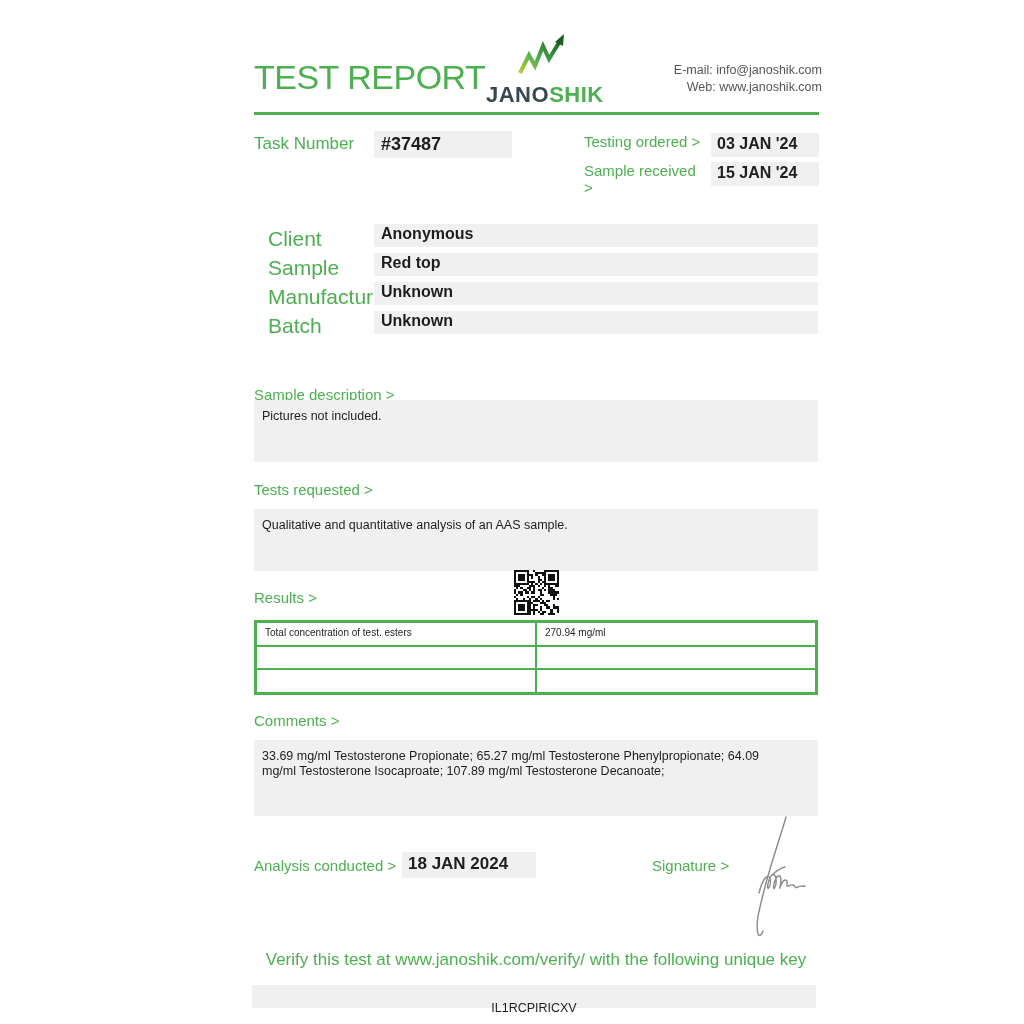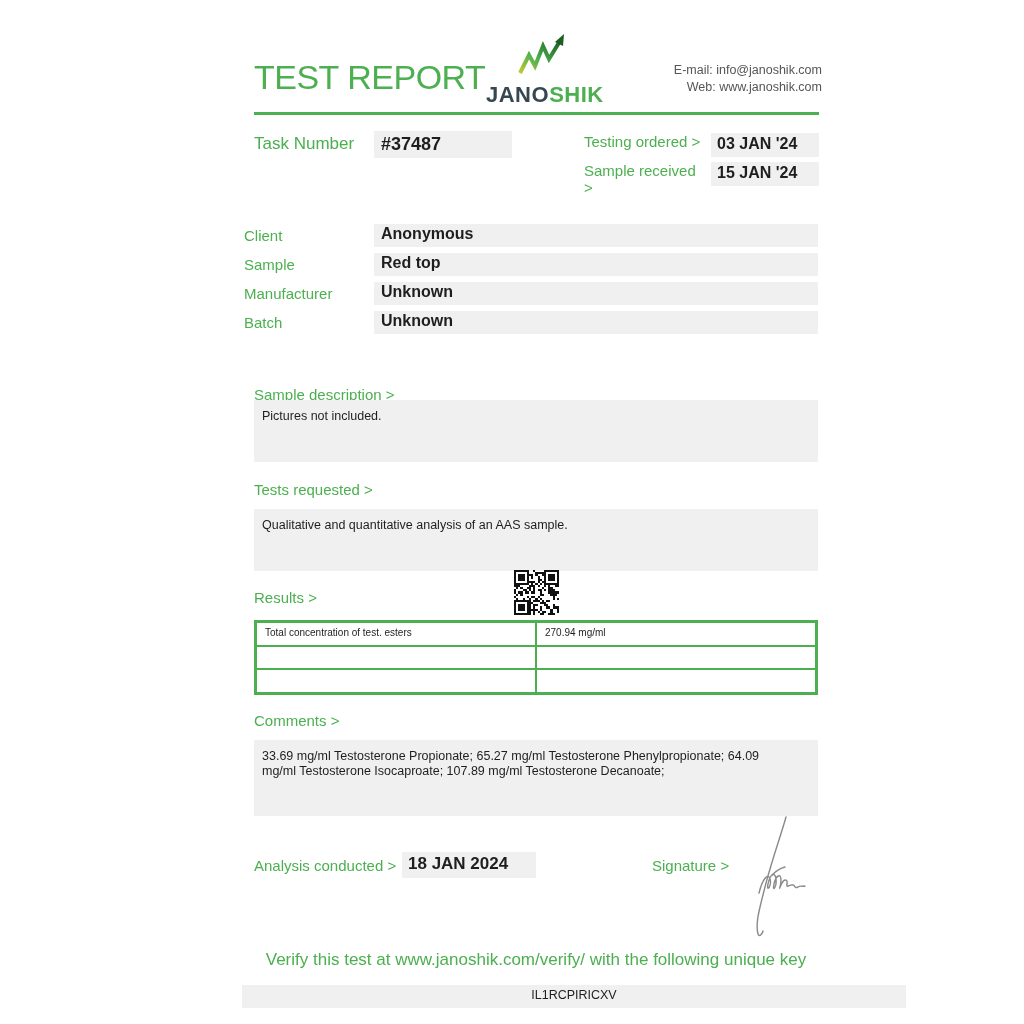--- a/index.html
+++ b/index.html
@@ -28,41 +28,41 @@
   .contact{right:226px;top:62px;text-align:right;font-size:12.5px;line-height:17px;color:var(--gray);}
   .rule{left:230px;top:112px;width:565px;height:3px;background:var(--green);}
   .task-label{left:230px;top:134px;font-size:17px;}
   .task-box{left:350px;top:131px;width:138px;height:27px;}
   .task-box span{display:block;padding:3px 0 0 7px;font-size:18px;font-weight:700;color:var(--dark);}
   .date-row{position:absolute;display:flex;align-items:flex-start;}
   .date-row .lbl{font-size:15px;color:var(--green);width:118px;text-align:left;}
   .date-row .val{background:var(--boxbg);width:108px;height:24px;margin-left:9px;font-size:16px;font-weight:700;color:var(--dark);padding:2px 0 0 6px;}
   .row-ordered{left:560px;top:133px;}
   .row-received{left:560px;top:162px;}
-  .detail-label{position:absolute;left:220px;font-size:15px;color:var(--green);}
+  .detail-label{position:absolute;left:244px;font-size:21px;color:var(--green);}
   .detail-box{position:absolute;left:350px;width:444px;height:23px;background:var(--boxbg);font-size:16px;font-weight:700;color:var(--dark);padding:1px 0 0 7px;}
   .section-label{position:absolute;left:230px;font-size:15px;color:var(--green);}
   .text-box{position:absolute;left:230px;width:564px;background:var(--boxbg);font-size:12.5px;color:var(--dark);line-height:15px;}
   .desc-box{top:400px;height:62px;padding:9px 8px;}
   .tests-box{top:509px;height:62px;padding:9px 8px;}
   .comments-box{top:740px;height:76px;padding:9px 42px 9px 8px;}
   .qr{left:490px;top:570px;width:45px;height:45px;}
   .results-table{
     position:absolute;left:230px;top:620px;width:564px;height:75px;
     display:grid;grid-template-columns:280px 1fr;grid-template-rows:1fr 1fr 1fr;
     border:2px solid var(--green);background:#fff;
   }
   .results-table .cell{border:1px solid var(--green);font-size:10px;color:var(--dark);padding:4px 0 0 8px;}
   .analysis-label{left:230px;top:857px;font-size:15px;}
   .analysis-box{left:378px;top:852px;width:134px;height:26px;}
   .analysis-box span{display:block;padding:2px 0 0 6px;font-size:17px;font-weight:700;color:var(--dark);}
   .signature-label{left:628px;top:857px;font-size:15px;}
   .signature{left:712px;top:813px;}
   .verify{left:230px;top:950px;width:564px;text-align:center;font-size:17px;color:var(--green);}
-  .key-box{left:218px;top:985px;width:664px;height:23px;text-align:center;font-size:12.5px;color:var(--dark);padding-top:3px;}
+  .key-box{left:228px;top:985px;width:564px;height:23px;text-align:center;font-size:12.5px;color:var(--dark);padding-top:16px;}
 </style>
 </head>
 <body>
 
 <div id="page">
 
   <div class="abs title">TEST REPORT</div>
 
   <div class="abs contact">
     <div>E-mail: info@janoshik.com</div>

